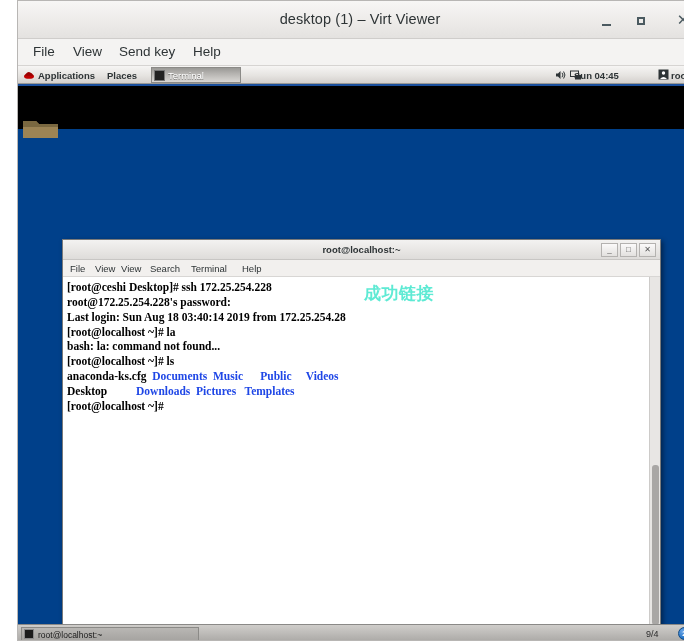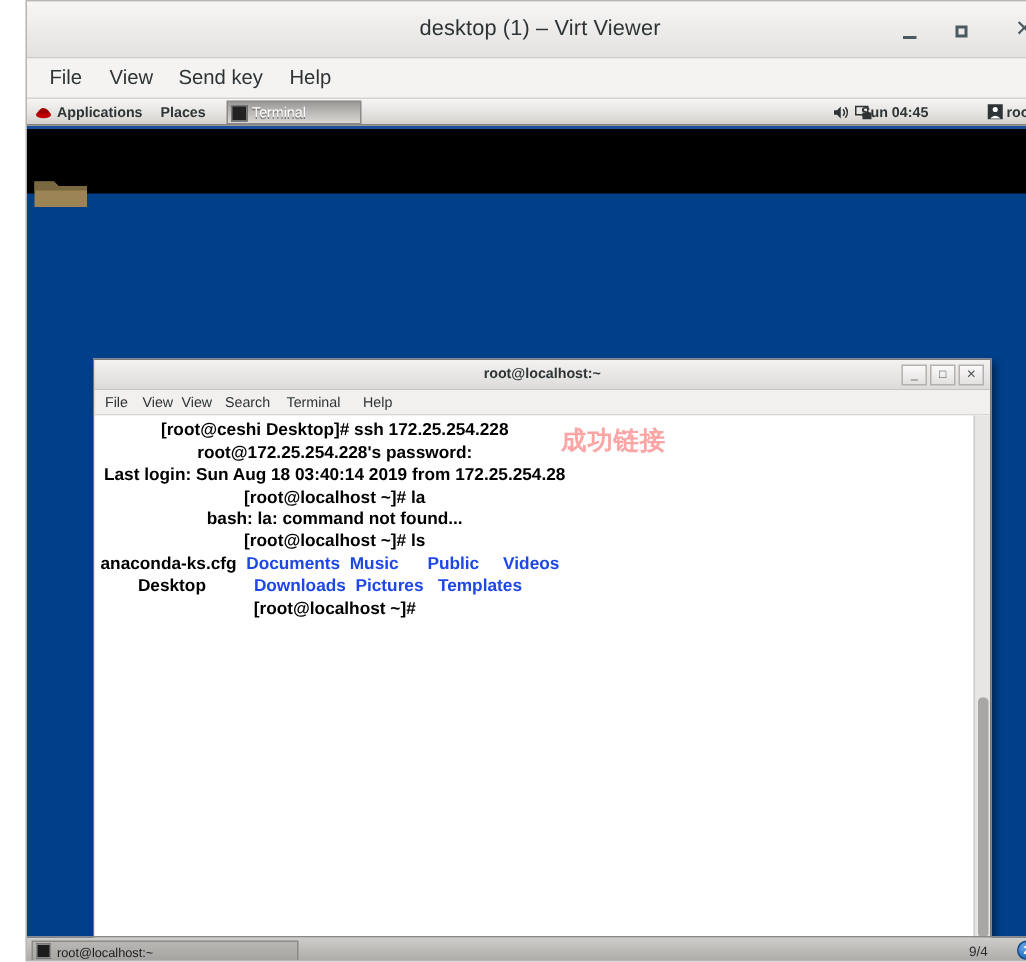--- a/index.html
+++ b/index.html
@@ -234,27 +234,26 @@
   #term-body {
     position: absolute;
     left: 0; top: 37px;
     width: 597px; height: 356px;
     background: #ffffff;
     overflow: hidden;
   }
   #term-text {
     position: absolute;
     left: 4px; top: 3px;
-    font-family: Liberation Sans, sans-serif;
+    font-family: Liberation Serif, serif;
     font-size: 11.5px;
     line-height: 14.85px;
     color: #000000;
     white-space: pre;
     font-weight: bold;
-    text-align: center;
   }
   .dirname { color: #1f47e6; font-weight: bold; }
 
   
   #term-scrollbar {
     position: absolute;
     right: 0; top: 37px;
     width: 11px; height: 356px;
     background: #e8e6e4;
     border-left: 1px solid #cdcbc9;
@@ -264,24 +263,24 @@
     position: absolute;
     left: 2px; top: 188px;
     width: 7px; height: 160px;
     background: #a9a7a5;
     border-radius: 3px;
   }
 
   
   #anno-1 {
     position: absolute;
-    left: 356px; top: 216px;
+    left: 346px; top: 216px;
     font-size: 17px;
     font-weight: bold;
-    color: #fca5a5;
+    color: #5eead4;
     font-family: "DejaVu Sans", sans-serif;
     letter-spacing: 0.5px;
   }
   #anno-2 {
     position: absolute;
     left: 362px; top: 250px;
     font-size: 21px;
     font-weight: bold;
     color: #f01414;
     font-family: "DejaVu Sans", sans-serif;

